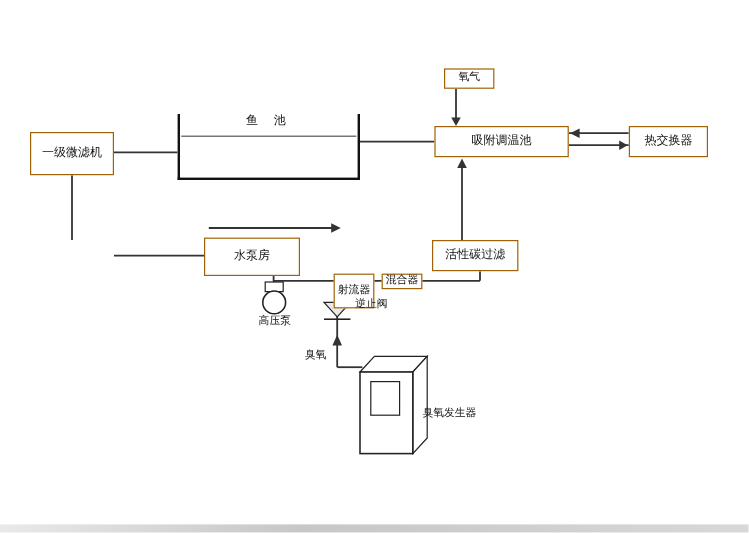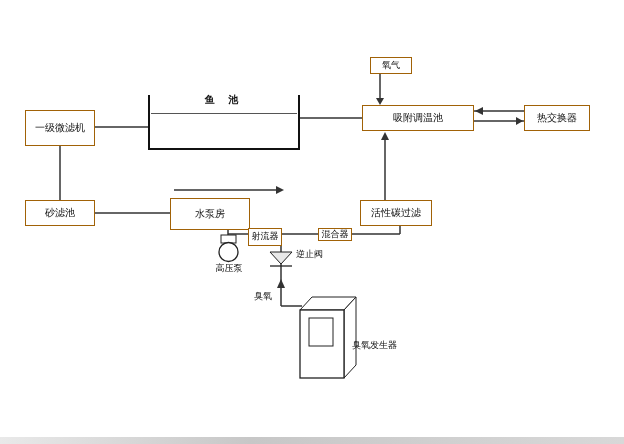--- a/index.html
+++ b/index.html
@@ -10,21 +10,21 @@
   .box {
     position:absolute; border:1px solid #a16207; background:#ffffff;
     display:flex; align-items:center; justify-content:center;
     font-size:10px; line-height:1; color:#111; z-index:2; white-space:nowrap;
   }
   .box.small { font-size:9px; }
   .lbl { position:absolute; font-size:9px; line-height:1; color:#111; z-index:3; white-space:nowrap; }
   .tank {
     position:absolute; left:148px; top:95px; width:152px; height:55px;
     border-left:2px solid #111; border-right:2px solid #111; border-bottom:2px solid #111;
-    background:#fff; z-index:2;font-weight:bold;
+    background:#fff; z-index:2;
   }
   .waterline { position:absolute; left:1px; right:1px; top:18px; height:1px; background:#555; }
   .tank-label { position:absolute; left:0; right:0; top:-2px; text-align:center; font-size:10px; letter-spacing:5px; }
   .bottom-edge { position:absolute; left:0; right:0; bottom:0; height:7px;
     background:linear-gradient(90deg,#e9e9e9 0%, #c7c7c7 40%, #d8d8d8 100%); z-index:4; }
 </style>
 </head>
 <body>
 
 <div class="canvas">
@@ -78,27 +78,26 @@
   </div>
 
   <div class="box small" style="left:370px; top:57px; width:42px; height:17px;">氧气</div>
 
   <div class="box" style="left:25px; top:110px; width:70px; height:36px;">一级微滤机</div>
 
   <div class="box" style="left:362px; top:105px; width:112px; height:26px;">吸附调温池</div>
 
   <div class="box" style="left:524px; top:105px; width:66px; height:26px;">热交换器</div>
 
-  <div class="box" style="left:25px; top:200px; width:70px; height:26px;">砂滤池</div>
 
   <div class="box" style="left:360px; top:200px; width:72px; height:26px;">活性碳过滤</div>
 
   <div class="box" style="left:170px; top:198px; width:80px; height:32px;">水泵房</div>
 
-  <div class="box small" style="left:248px; top:228px; width:34px; height:18px;font-family:Liberation Mono, monospace;">射流器</div>
+  <div class="box small" style="left:278px; top:228px; width:34px; height:29px;">射流器</div>
 
   <div class="box small" style="left:318px; top:228px; width:34px; height:13px;">混合器</div>
 
   <div class="lbl" style="left:207px; top:264px; width:44px; text-align:center;">高压泵</div>
 
   <div class="lbl" style="left:296px; top:250px;">逆止阀</div>
 
   <div class="lbl" style="left:254px; top:292px;">臭氧</div>
 
   <div class="lbl" style="left:352px; top:341px;text-align:center;">臭氧发生器</div>

